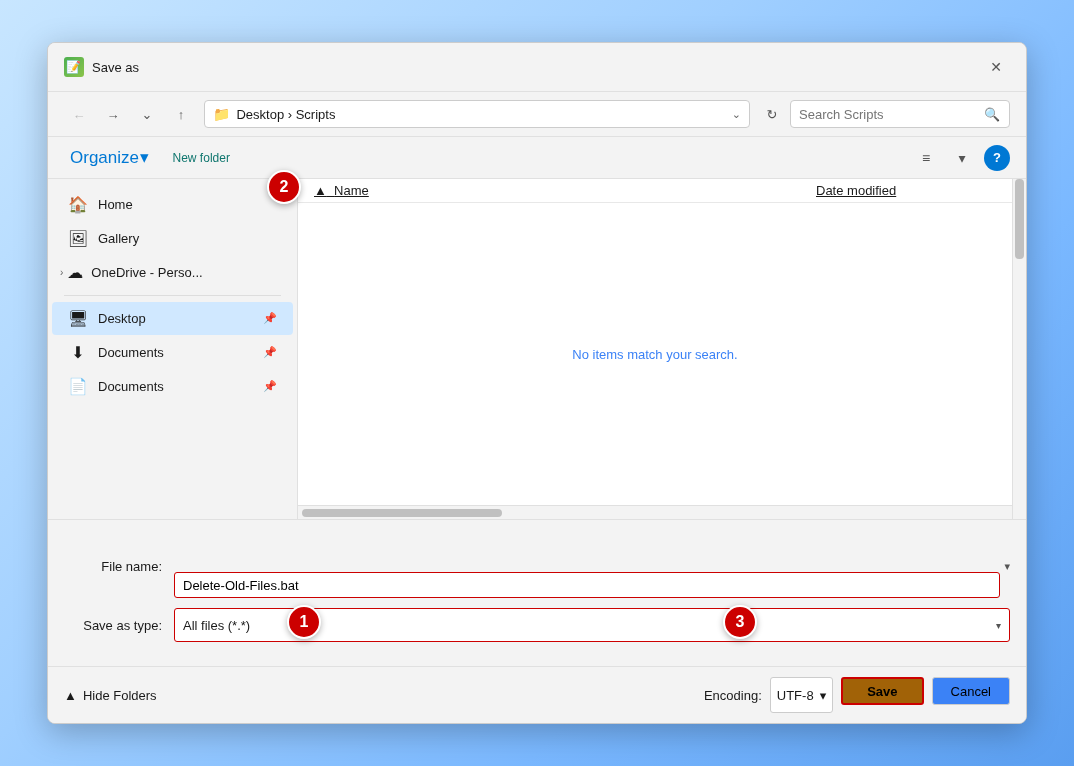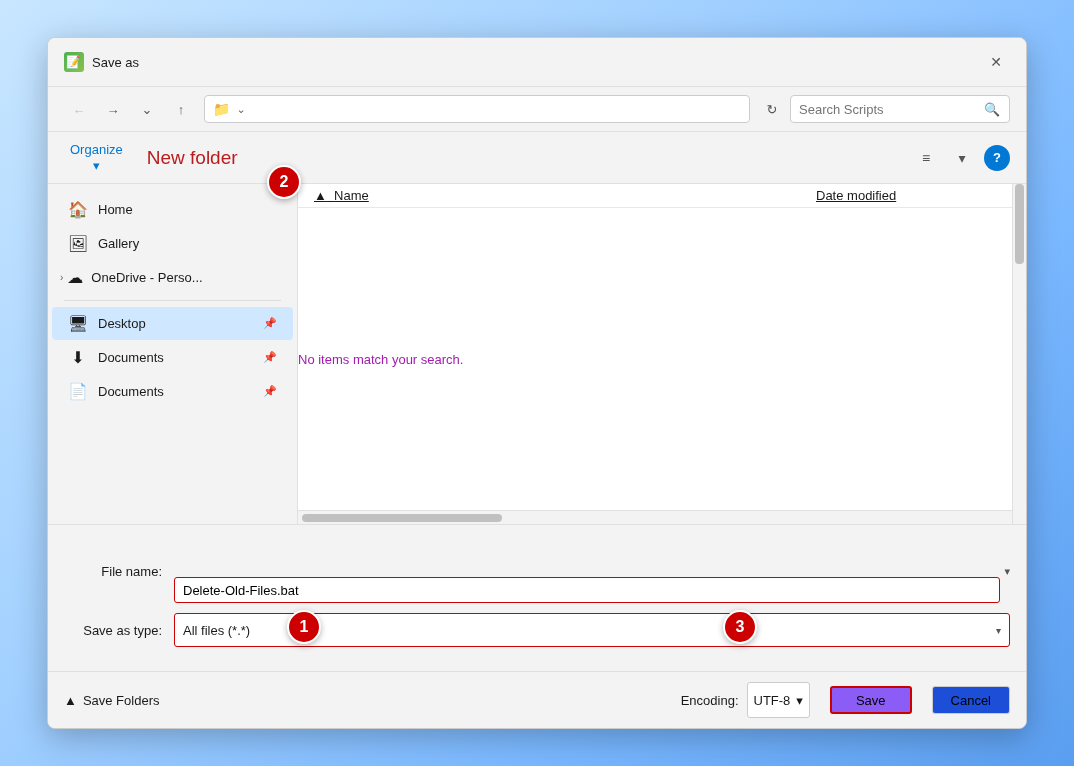--- a/index.html
+++ b/index.html
@@ -157,29 +157,28 @@
       display: flex;
       align-items: center;
       gap: 12px;
     }
     .organize-btn {
       color: #0078d4;
       cursor: pointer;
       display: flex;
       align-items: center;
       gap: 1px;
-      font-size: 13px;
+      font-size: 17px;
       padding: 4px 6px;
       border-radius: 3px;
-      flex-direction: column;
     }
     .new-folder-btn {
-      color: #b91c1c;
-      cursor: pointer;
-      font-size: 19px;
+      color: #0f766e;
+      cursor: pointer;
+      font-size: 12px;
       padding: 4px 6px;
       border-radius: 3px;
     }
     .action-bar-right {
       display: flex;
       align-items: center;
       gap: 8px;
     }
     .view-btn {
       width: 28px;
@@ -282,21 +281,22 @@
       color: #1a1a1a;
       font-weight: 400;
       text-decoration: underline;
     }
     .col-name { flex: 1; }
     .col-date { width: 180px; }
     .file-body {
       flex: 1;
       display: flex;
       align-items: center;
-      color: #a21caf;
+      justify-content: center;
+      color: #3b82f6;
       font-size: 13px;
     }
     
     .scrollbar-area {
       width: 14px;
       background: #f3f3f3;
       border-left: 1px solid #e0e0e0;
       position: relative;
     }
     .scrollbar-thumb {
@@ -393,22 +393,22 @@
     .hide-folders-btn {
       display: flex;
       align-items: center;
       gap: 6px;
       color: #1a1a1a;
       cursor: pointer;
       font-size: 13px;
     }
     .footer-right {
       display: flex;
-      align-items: center;
-      gap: 20px;
+      align-items: flex-start;
+      gap: 8px;
     }
     .encoding-row {
       display: flex;
       align-items: center;
       gap: 8px;
     }
     .encoding-label {
       font-size: 13px;
     }
     .encoding-select {
@@ -419,31 +419,31 @@
       font-size: 13px;
       display: flex;
       align-items: center;
       gap: 6px;
       background: white;
       cursor: pointer;
     }
     .save-btn {
       height: 28px;
       padding: 0 24px;
-      background: #8b5cf6;
+      background: #a16207;
       border: 2px solid #cc0000;
       border-radius: 3px;
       cursor: pointer;
       font-size: 13px;
-      font-weight: 400;
+      font-weight: 700;
     }
     .cancel-btn {
       height: 28px;
       padding: 0 18px;
-      background: #1d4ed8;
+      background: #3b82f6;
       border: 1px solid #ccc;
       border-radius: 3px;
       cursor: pointer;
       font-size: 13px;
     }
 
     
     .num-badge {
       width: 34px;
       height: 34px;
@@ -478,20 +478,21 @@
       <button class="close-btn">✕</button>
     </div>
 
     <div class="toolbar">
       <button class="nav-btn disabled">←</button>
       <button class="nav-btn">→</button>
       <button class="nav-btn">⌄</button>
       <button class="nav-btn">↑</button>
       <div class="address-bar">
         <span class="address-folder-icon">📁</span>
+        <span class="breadcrumb-text">Desktop  ›  Scripts</span>
         <span class="address-chevron">⌄</span>
       </div>
       <button class="refresh-btn">↻</button>
       <div class="search-box">
         <input class="search-input" type="text" placeholder="Search Scripts" style="">
         <span>🔍</span>
       </div>
     </div>
 
     <div class="action-bar">
@@ -582,21 +583,21 @@
         <div class="field-select">
           <span>All files  (*.*)</span>
           <span class="select-arrow">▾</span>
         </div>
       </div>
     </div>
 
     <div class="footer">
       <div class="hide-folders-btn">
         <span>▲</span>
-        <span>Save Folders</span>
+        <span>Hide Folders</span>
       </div>
       <div class="footer-right">
         <div class="encoding-row">
           <span class="encoding-label">Encoding:</span>
           <div class="encoding-select">
             <span>UTF-8</span>
             <span>▾</span>
           </div>
         </div>
         <button class="save-btn">Save</button>

